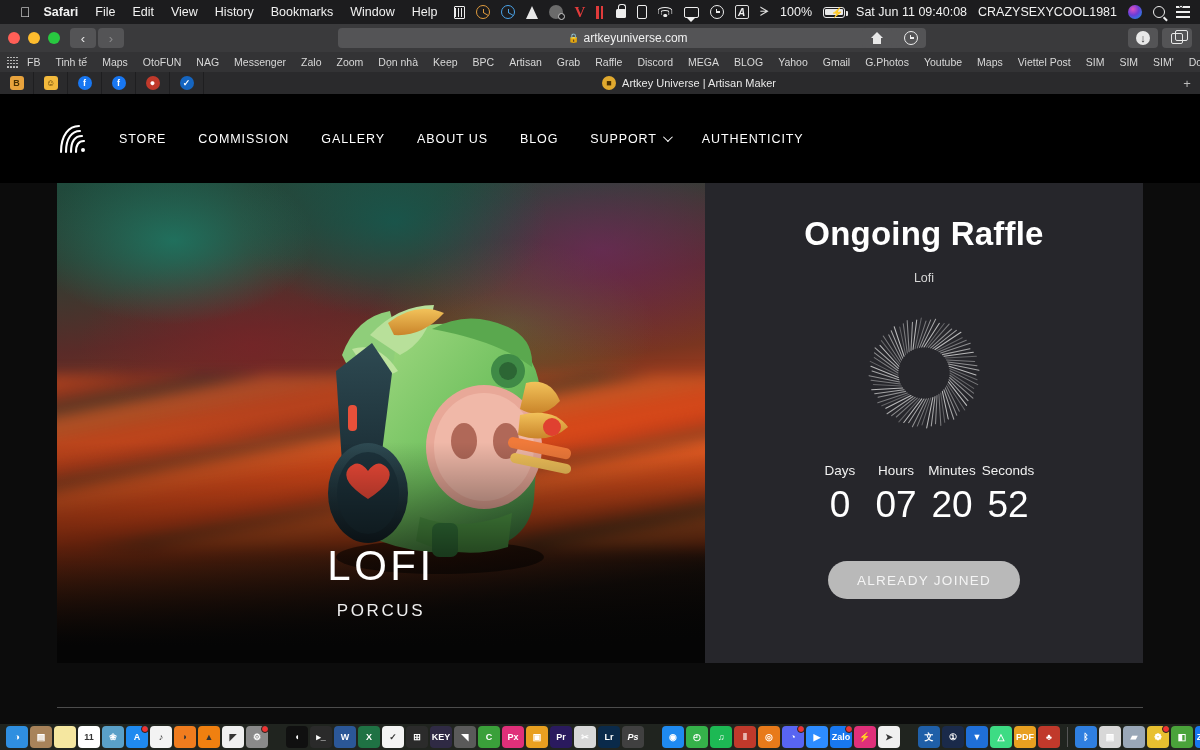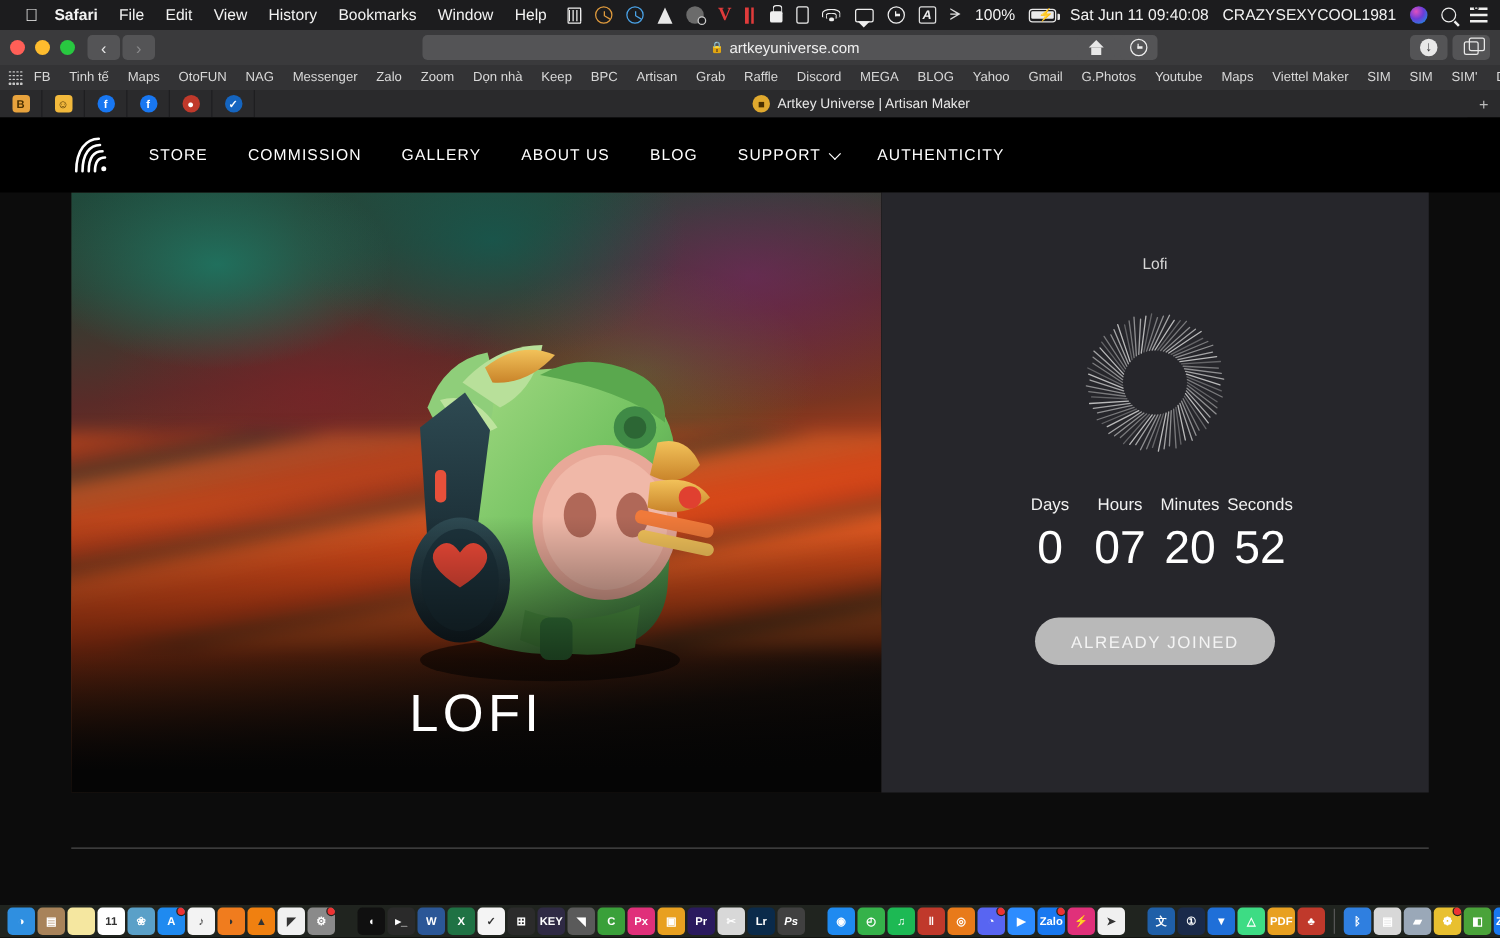--- a/index.html
+++ b/index.html
@@ -122,21 +122,21 @@
     background: #2a2a2c; display: flex; align-items: stretch;
   }
   .ptab { width: 34px; display: flex; align-items: center; justify-content: center; border-right: 1px solid #1e1e20; }
   .fav { width: 14px; height: 14px; border-radius: 3px; display: flex; align-items: center; justify-content: center; font-size: 9px; color: #fff; font-weight: bold; }
   .atab { flex: 1; display: flex; align-items: center; justify-content: center; background: #2a2a2c; color: #e8e8e8; font-size: 11px; gap: 6px; }
   .atab .fav { border-radius: 50%; }
   .tabplus { width: 26px; display: flex; align-items: center; justify-content: center; color: #bbb; font-size: 13px; }
 
   
   .page { position: absolute; top: 94px; left: 0; width: 1200px; height: 630px; background: #0c0c0c; overflow: hidden; }
-  .sitehead { height: 60px; display: flex; align-items: center; padding: 0 44px 0 57px; background: #000; }
+  .sitehead { height: 89px; display: flex; align-items: center; padding: 0 44px 0 57px; background: #000; }
   .logo { width: 34px; height: 34px; margin-right: 28px; flex: none; }
   .nav { display: flex; align-items: center; gap: 32px; }
   .nav a { color: #fff; font-size: 12.5px; letter-spacing: 0.9px; text-decoration: none; display: flex; align-items: center; gap: 6px; white-space: nowrap; }
   .chev { width: 7px; height: 7px; border-right: 1.3px solid #fff; border-bottom: 1.3px solid #fff; transform: rotate(45deg) translateY(-2px); }
   .head-right { margin-left: auto; display: flex; align-items: center; gap: 14px; }
   .discord { width: 22px; height: 17px; }
   .avatar { width: 22px; height: 22px; border-radius: 50%; border: 1px solid #aaa;
     background: radial-gradient(circle at 50% 38%, #d8c0b0 0 22%, #4a3a40 23% 55%, #2a2230 56%); }
   .uname { color: #f0f0f0; font-size: 12.5px; white-space: nowrap; }
   .vdiv { width: 1px; height: 30px; background: #4a4a4a; margin: 0 6px; }
@@ -369,21 +369,21 @@
   <span class="bm">Grab</span>
   <span class="bm">Raffle</span>
   <span class="bm">Discord</span>
   <span class="bm">MEGA</span>
   <span class="bm">BLOG</span>
   <span class="bm">Yahoo</span>
   <span class="bm">Gmail</span>
   <span class="bm">G.Photos</span>
   <span class="bm">Youtube</span>
   <span class="bm">Maps</span>
-  <span class="bm">Viettel Maker</span>
+  <span class="bm">Viettel Post</span>
   <span class="bm">SIM</span>
   <span class="bm">SIM</span>
   <span class="bm">SIM'</span>
   <span class="bm">Download</span>
 
 </div>
 
 <div class="tabbar">
   <span class="ptab">
       <span class="fav" style="background:#e8a33d;color:#4a3000">B</span>
@@ -494,24 +494,26 @@
           <path d="M208 140 q34 -8 48 12 q-20 18 -50 8 z" fill="url(#gGold)"></path>
           <rect x="196" y="166" width="64" height="11" rx="5" fill="#f07a3a" transform="rotate(12 220 170)"></rect>
           <rect x="198" y="182" width="62" height="10" rx="5" fill="#f2c25a" transform="rotate(12 222 186)"></rect>
           <circle cx="240" cy="152" r="9" fill="#e04030"></circle>
           <path d="M108 242 q44 16 92 -4 l-4 34 q-46 14 -92 -6 z" fill="#57a84c"></path>
           <rect x="120" y="248" width="26" height="34" rx="7" fill="#3d8a44"></rect>
         </svg>
         <div class="darkfoot"></div>
         <div class="caption">
           <div class="t1">LOFI</div>
+          <div class="t2">PORCUS</div>
         </div>
       </div>
 
       <div class="panel">
+        <h1>Ongoing Raffle</h1>
         <div class="sub">Lofi</div>
 
         <svg class="spinner" viewBox="0 0 120 120">
           <g id="rays" stroke="#d8d8d8" stroke-width="1.05" stroke-linecap="round">
               <line x1="86.00" y1="60.00" x2="109.68" y2="75.37" opacity="0.35"></line>
               <line x1="85.90" y1="62.27" x2="109.54" y2="80.20" opacity="0.47"></line>
               <line x1="85.61" y1="64.51" x2="108.92" y2="85.13" opacity="0.59"></line>
               <line x1="85.11" y1="66.73" x2="104.01" y2="87.70" opacity="0.71"></line>
               <line x1="84.43" y1="68.89" x2="102.62" y2="92.34" opacity="0.83"></line>
               <line x1="83.56" y1="70.99" x2="100.75" y2="96.94" opacity="0.35"></line>

